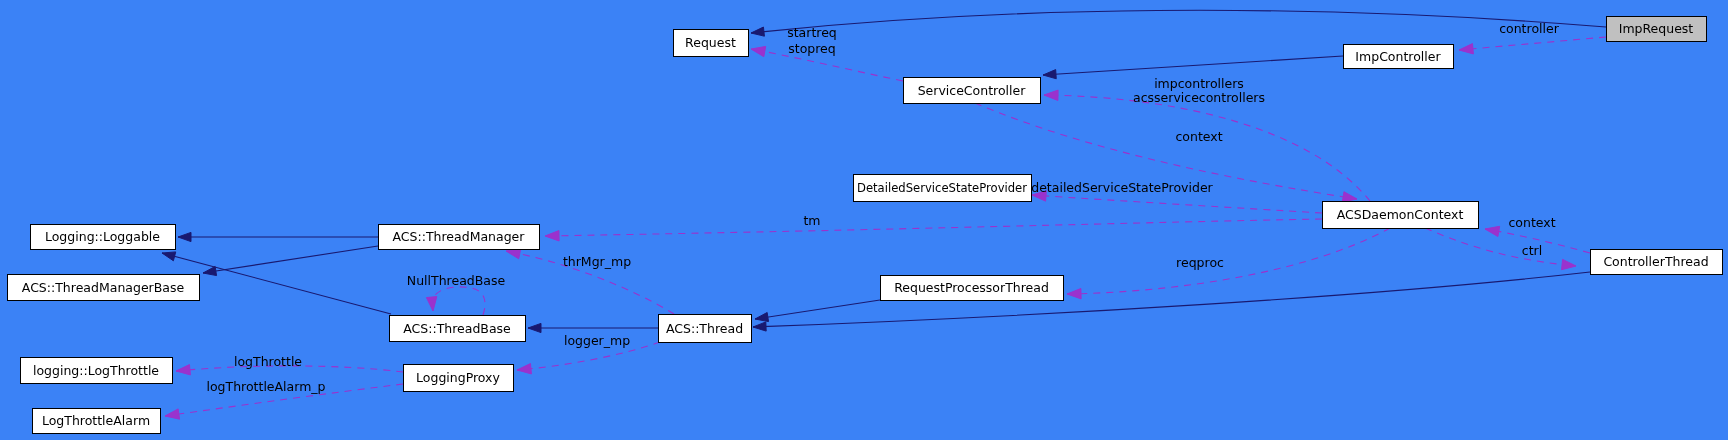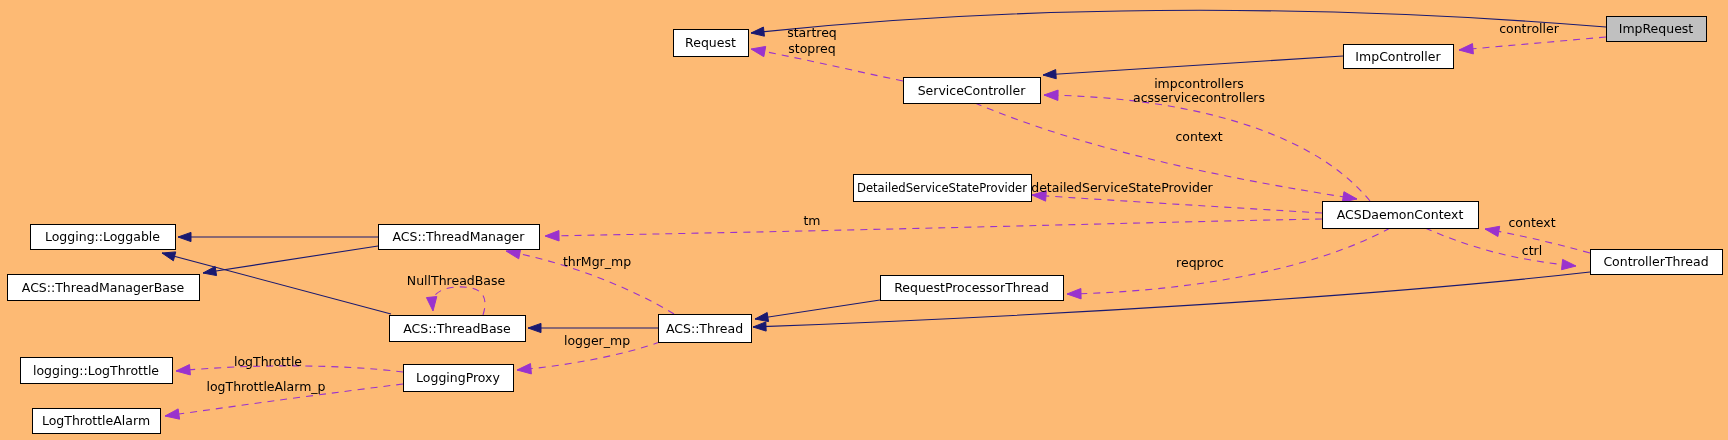--- a/index.html
+++ b/index.html
@@ -1,16 +1,16 @@
 <!DOCTYPE html>
 <html><head>
 <meta charset="utf-8">
 <style>
   html,body{margin:0;padding:0;background:#ffffff;}
-  #canvas{position:relative;width:1728px;height:440px;background:#fdba74;overflow:hidden;
+  #canvas{position:relative;width:1728px;height:440px;background:#3b82f6;overflow:hidden;
           font-family:"DejaVu Sans", "Liberation Sans", sans-serif;}
   svg{position:absolute;left:0;top:0;}
   text{font-family:"DejaVu Sans", "Liberation Sans", sans-serif;}
 </style>
 </head>
 <body>
 
 <div id="canvas">
     <svg width="1728" height="440" viewBox="0 0 1728 440">
       <g>

